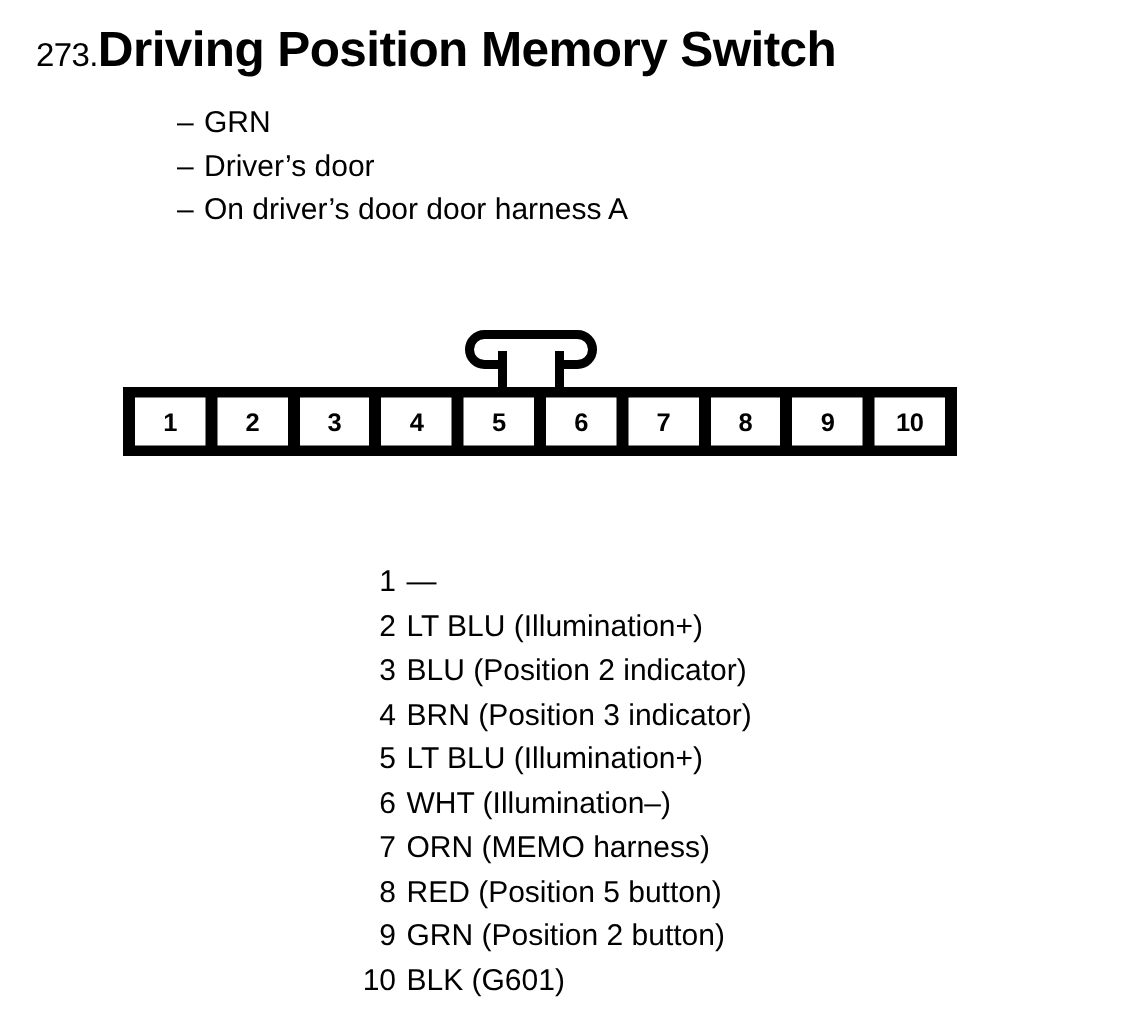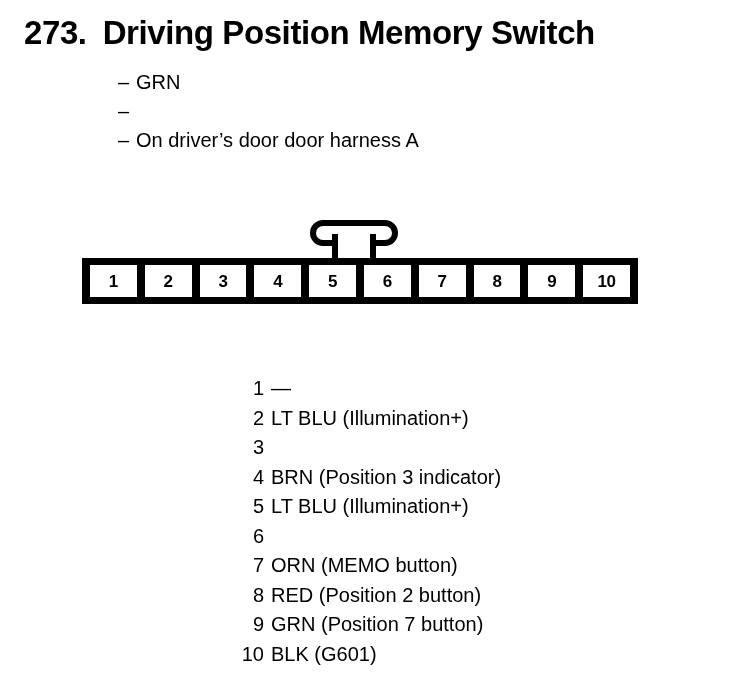--- a/index.html
+++ b/index.html
@@ -19,31 +19,30 @@
   
   .heading {
     position: absolute;
     left: 24px;
     top: 16px;
     display: flex;
     align-items: baseline;
     white-space: nowrap;
   }
   .heading-number {
-    font-size: 33px;
-    font-weight: bold;
+    font-size: 22px;
+    font-weight: normal;
     letter-spacing: -0.4px;
     line-height: 1;
   }
   .heading-title {
     font-size: 33px;
     font-weight: bold;
     letter-spacing: -0.4px;
     line-height: 1;
-    margin-left: 16px;
   }
 
   
   .attr-list {
     position: absolute;
     left: 118px;
     top: 68px;
     list-style: none;
     margin: 0;
     padding: 0;
@@ -163,20 +162,21 @@
   <span class="heading-title">Driving Position Memory Switch</span>
 </div>
 
 <ul class="attr-list">
     <li class="attr-item">
       <span class="attr-dash">–</span>
       <span>GRN</span>
     </li>
     <li class="attr-item">
       <span class="attr-dash">–</span>
+      <span>Driver’s door</span>
     </li>
     <li class="attr-item">
       <span class="attr-dash">–</span>
       <span>On driver’s door door harness A</span>
     </li>
   </ul>
 
 <div class="connector">
   <div class="latch">
     <div class="latch-bar"></div>
@@ -202,41 +202,43 @@
     <div class="pinout-row">
       <span class="pinout-num">1</span>
       <span class="pinout-desc">—</span>
     </div>
     <div class="pinout-row">
       <span class="pinout-num">2</span>
       <span class="pinout-desc">LT BLU (Illumination+)</span>
     </div>
     <div class="pinout-row">
       <span class="pinout-num">3</span>
+      <span class="pinout-desc">BLU (Position 2 indicator)</span>
     </div>
     <div class="pinout-row">
       <span class="pinout-num">4</span>
       <span class="pinout-desc">BRN (Position 3 indicator)</span>
     </div>
     <div class="pinout-row">
       <span class="pinout-num">5</span>
       <span class="pinout-desc">LT BLU (Illumination+)</span>
     </div>
     <div class="pinout-row">
       <span class="pinout-num">6</span>
+      <span class="pinout-desc">WHT (Illumination–)</span>
     </div>
     <div class="pinout-row">
       <span class="pinout-num">7</span>
-      <span class="pinout-desc">ORN (MEMO button)</span>
+      <span class="pinout-desc">ORN (MEMO harness)</span>
     </div>
     <div class="pinout-row">
       <span class="pinout-num">8</span>
-      <span class="pinout-desc">RED (Position 2 button)</span>
+      <span class="pinout-desc">RED (Position 5 button)</span>
     </div>
     <div class="pinout-row">
       <span class="pinout-num">9</span>
-      <span class="pinout-desc">GRN (Position 7 button)</span>
+      <span class="pinout-desc">GRN (Position 2 button)</span>
     </div>
     <div class="pinout-row">
       <span class="pinout-num">10</span>
       <span class="pinout-desc">BLK (G601)</span>
     </div>
   </div>
 
 </body></html>

